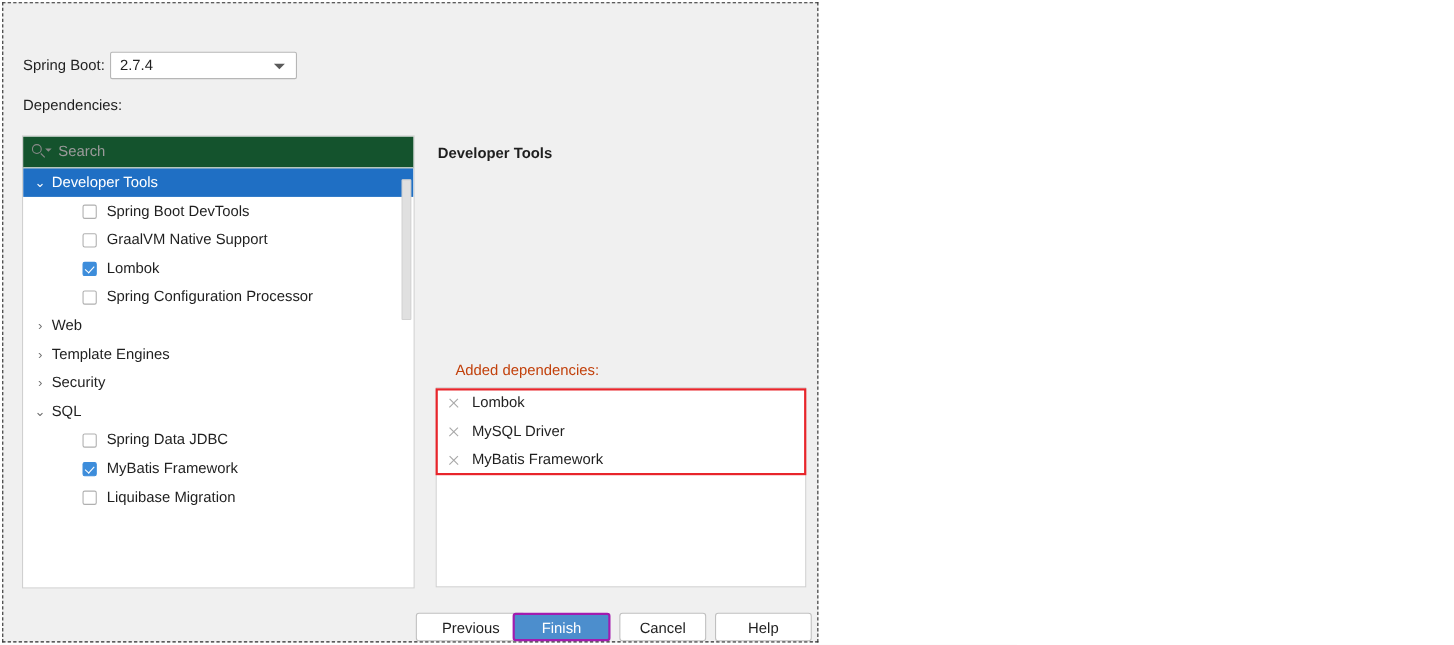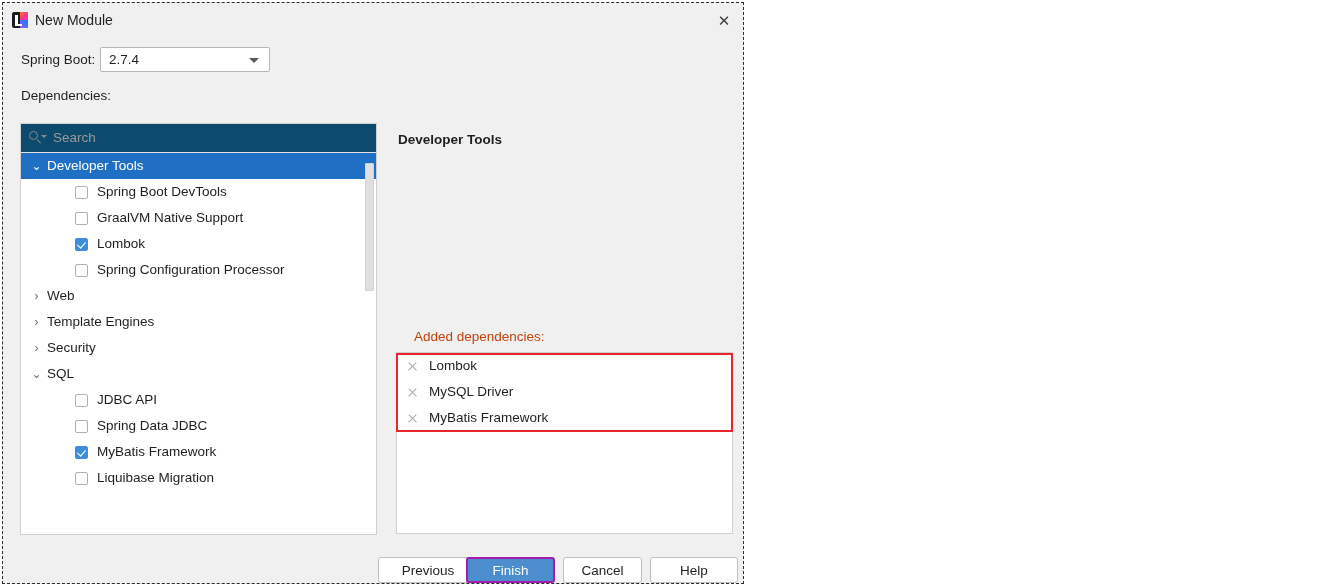--- a/index.html
+++ b/index.html
@@ -153,21 +153,21 @@
     height: 412px;
     background: #ffffff;
     border: 1px solid #d0d0d0;
     box-sizing: border-box;
     overflow: hidden;
   }
   .search-row {
     position: relative;
     height: 28px;
     border-bottom: 1px solid #e3e3e3;
-    background: #0c4a6e;
+    background: #14532d;
   }
   .search-icon {
     position: absolute;
     left: 8px;
     top: 6px;
     width: 18px;
     height: 16px;
   }
   .search-icon .glass {
     position: absolute;
@@ -380,30 +380,20 @@
   #btn-cancel   { left: 560px; width: 79px; }
   #btn-help     { left: 647px; width: 88px; }
 </style>
 </head>
 <body>
 
 <div id="root">
 
   <div class="dialog">
 
-    <div class="titlebar">
-      <div class="app-icon">
-        <div class="q1"></div>
-        <div class="q2"></div>
-        <div class="bar"></div>
-        <div class="bar2"></div>
-      </div>
-      <div class="title-text">New Module</div>
-      <div class="close-btn">✕</div>
-    </div>
 
     <div class="sb-label">Spring Boot:</div>
     <div class="combo">
       <div class="val">2.7.4</div>
       <div class="arrow"></div>
     </div>
 
     <div class="dep-label">Dependencies:</div>
 
     <div class="tree-panel">
@@ -444,24 +434,20 @@
             <span class="chev">›</span>
             <span class="tlabel">Template Engines</span>
           </div>
           <div class="trow group">
             <span class="chev">›</span>
             <span class="tlabel">Security</span>
           </div>
           <div class="trow group">
             <span class="chev">⌄</span>
             <span class="tlabel">SQL</span>
-          </div>
-          <div class="trow leaf">
-            <span class="cbox"></span>
-            <span class="tlabel">JDBC API</span>
           </div>
           <div class="trow leaf">
             <span class="cbox"></span>
             <span class="tlabel">Spring Data JDBC</span>
           </div>
           <div class="trow leaf">
             <span class="cbox checked"></span>
             <span class="tlabel">MyBatis Framework</span>
           </div>
           <div class="trow leaf">

